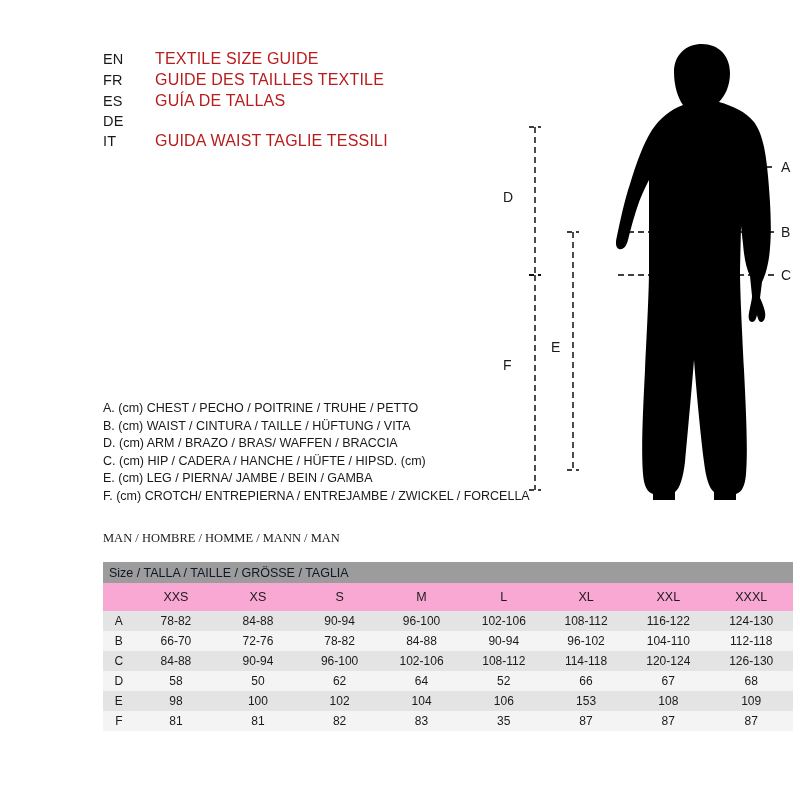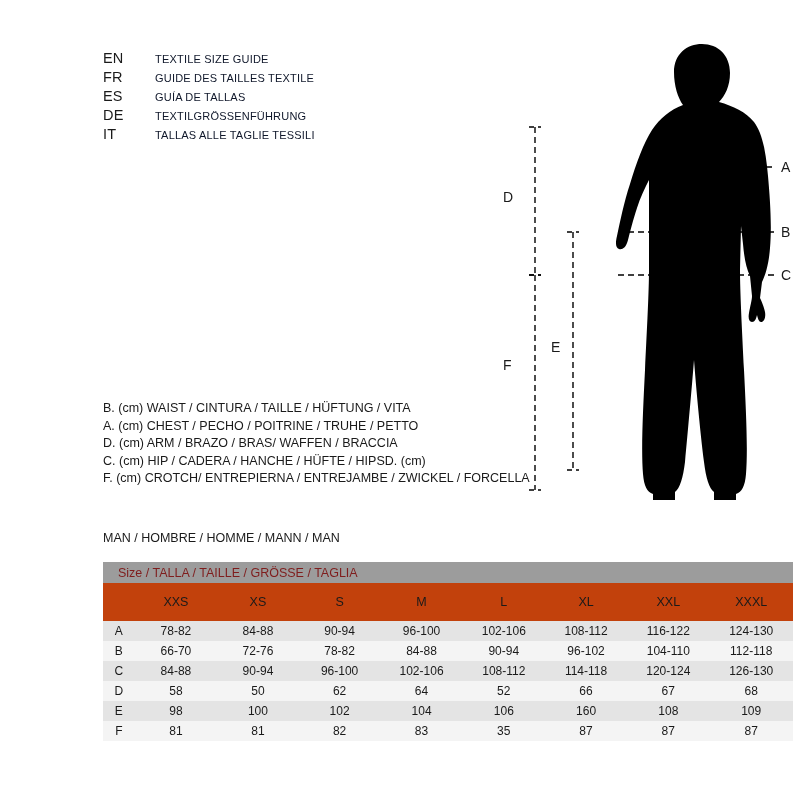--- a/index.html
+++ b/index.html
@@ -34,23 +34,23 @@
     align-items: baseline;
     margin-bottom: 3px;
   }
   .title-lang {
     width: 52px;
     font-size: 14.5px;
     letter-spacing: 0.2px;
     color: #1a1a1a;
   }
   .title-text {
-    font-size: 11px;
+    font-size: 16px;
     letter-spacing: 0.2px;
-    color: #0f172a;
+    color: #b91c1c;
   }
 
   
   .legend {
     position: absolute;
     left: 55px;
     top: 400px;
     width: 440px;
   }
   .legend-line {
@@ -59,20 +59,21 @@
     color: #1a1a1a;
     white-space: nowrap;
   }
   .legend-note {
     position: absolute;
     left: 55px;
     top: 531px;
     font-size: 12.5px;
     color: #1a1a1a;
     white-space: nowrap;
+    font-family: Liberation Serif, serif;
   }
 
   
   .figure {
     position: absolute;
     left: 430px;
     top: 30px;
     width: 340px;
     height: 510px;
   }
@@ -92,29 +93,29 @@
   }
   table.size-table td, table.size-table th {
     padding: 0;
     height: 20px;
     font-weight: normal;
     text-align: center;
     color: #1a1a1a;
   }
   tr.head-title td {
     background: #9c9c9c;
-    color: #7f1d1d;
+    color: #0f172a;
     text-align: left;
-    padding-left: 15px;
+    padding-left: 6px;
     height: 21px;
     font-size: 12.5px;
   }
   tr.head-cols td {
-    background: #c2410c;
-    height: 38px;
+    background: #f9a8d4;
+    height: 28px;
     font-size: 12.5px;
   }
   tr.row-odd td { background: #e4e4e4; }
   tr.row-even td { background: #f4f4f4; }
   td.rowlabel {
     text-align: left;
     padding-left: 6px;
     width: 36px;
   }
   .col-w { width: 93px; }
@@ -132,33 +133,33 @@
     <div class="title-row">
       <div class="title-lang">FR</div>
       <div class="title-text">GUIDE DES TAILLES TEXTILE</div>
     </div>
     <div class="title-row">
       <div class="title-lang">ES</div>
       <div class="title-text">GUÍA DE TALLAS</div>
     </div>
     <div class="title-row">
       <div class="title-lang">DE</div>
-      <div class="title-text">TEXTILGRÖSSENFÜHRUNG</div>
     </div>
     <div class="title-row">
       <div class="title-lang">IT</div>
-      <div class="title-text">TALLAS ALLE TAGLIE TESSILI</div>
+      <div class="title-text">GUIDA WAIST TAGLIE TESSILI</div>
     </div>
   </div>
 
   <div class="legend">
+    <div class="legend-line">A. (cm) CHEST / PECHO / POITRINE / TRUHE / PETTO</div>
     <div class="legend-line">B. (cm) WAIST / CINTURA / TAILLE / HÜFTUNG / VITA</div>
-    <div class="legend-line">A. (cm) CHEST / PECHO / POITRINE / TRUHE / PETTO</div>
     <div class="legend-line">D. (cm) ARM / BRAZO / BRAS/ WAFFEN / BRACCIA</div>
     <div class="legend-line">C. (cm) HIP / CADERA / HANCHE / HÜFTE / HIPSD. (cm)</div>
+    <div class="legend-line">E. (cm) LEG / PIERNA/ JAMBE / BEIN / GAMBA</div>
     <div class="legend-line">F. (cm) CROTCH/ ENTREPIERNA / ENTREJAMBE / ZWICKEL / FORCELLA</div>
   </div>
   <div class="legend-note">MAN / HOMBRE / HOMME / MANN / MAN</div>
 
   <div class="figure">
     <svg width="340" height="510" viewBox="0 0 340 510">
 
       <g>
         <path d="M196 42
                  C196 24 209 14 224 14
@@ -304,21 +305,21 @@
           <td>67</td>
           <td>68</td>
         </tr>
         <tr class="row-odd">
           <td class="rowlabel">E</td>
           <td>98</td>
           <td>100</td>
           <td>102</td>
           <td>104</td>
           <td>106</td>
-          <td>160</td>
+          <td>153</td>
           <td>108</td>
           <td>109</td>
         </tr>
         <tr class="row-even">
           <td class="rowlabel">F</td>
           <td>81</td>
           <td>81</td>
           <td>82</td>
           <td>83</td>
           <td>35</td>

